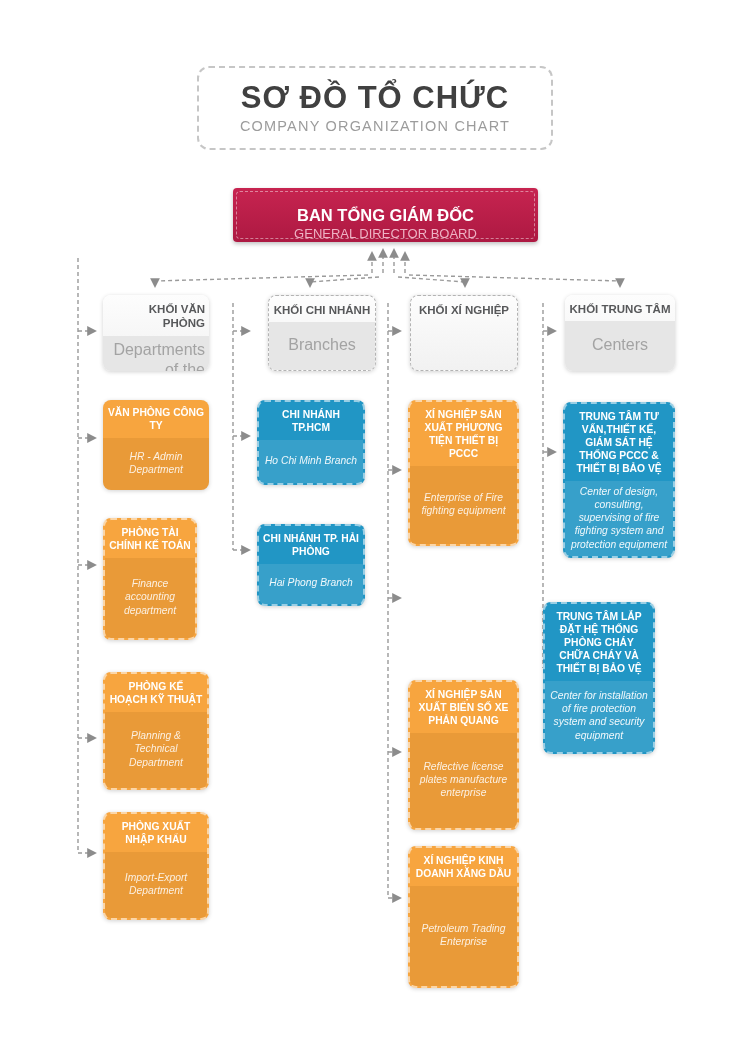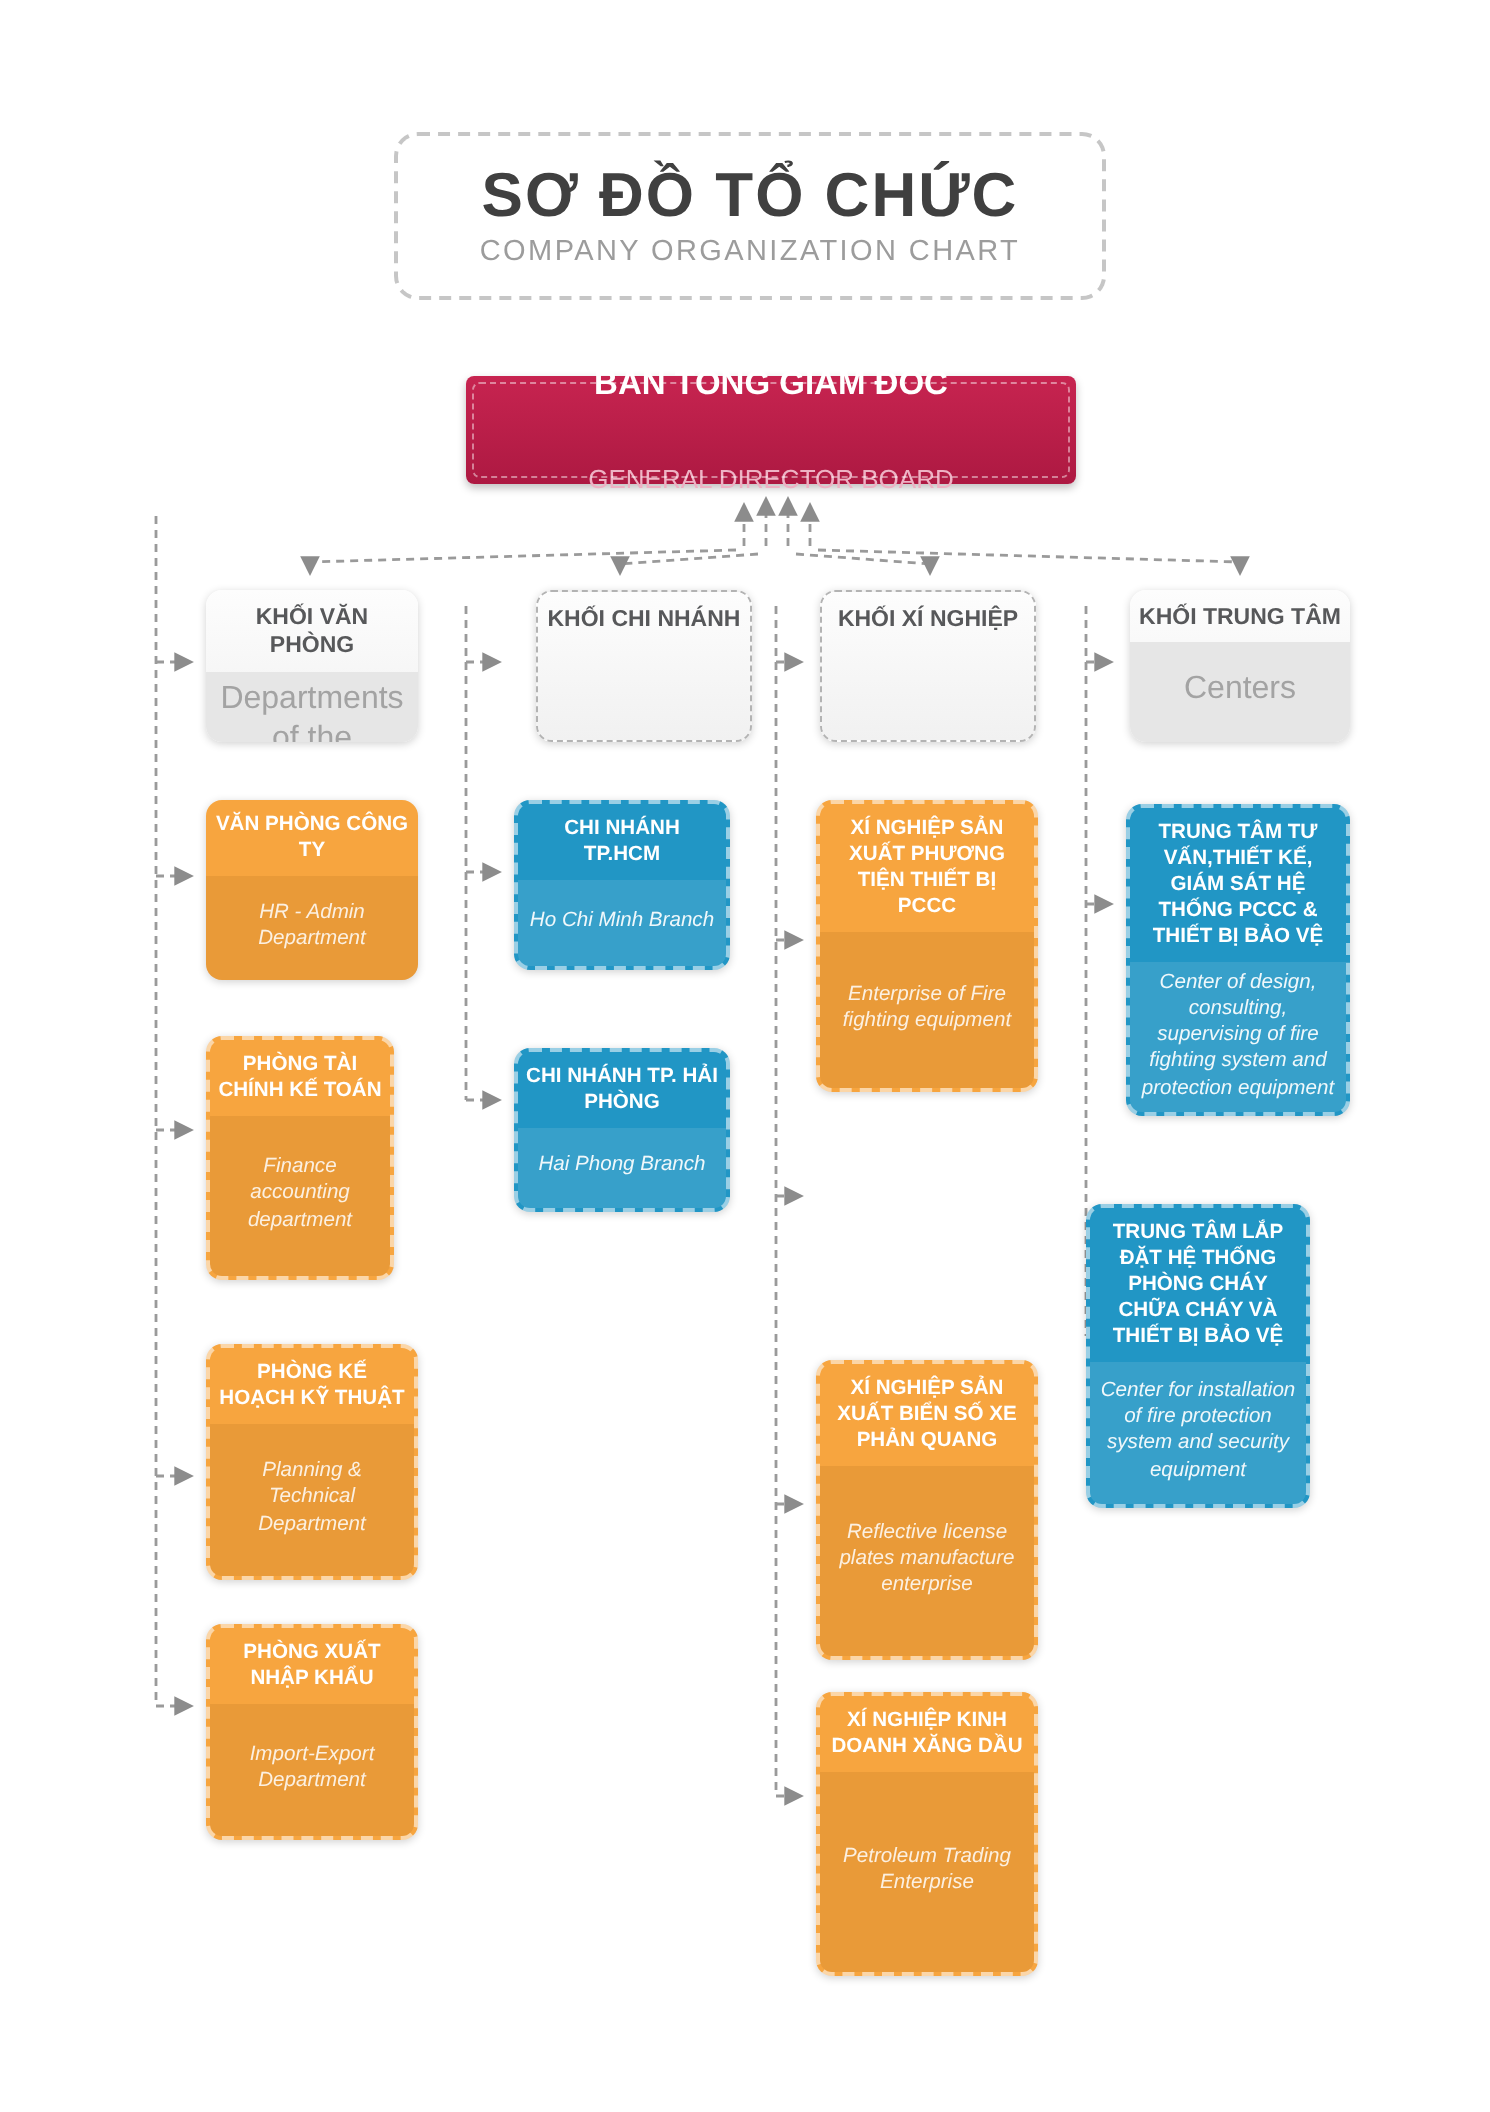--- a/index.html
+++ b/index.html
@@ -15,23 +15,22 @@
     border:2px dashed #c6c6c6;border-radius:12px;background:#fff;
     display:flex;flex-direction:column;align-items:center;justify-content:center;
   }
   .main-title{font-size:31px;font-weight:bold;color:#404040;letter-spacing:1px;line-height:1.05;}
   .main-sub{font-size:14.5px;color:#9c9c9c;letter-spacing:1.2px;margin-top:4px;}
 
   
   .board{
     position:absolute;left:233px;top:188px;width:305px;height:54px;z-index:2;
     background:linear-gradient(#c72450,#ad1942);border-radius:4px;
-    display:flex;flex-direction:column;align-items:center;justify-content:center;
+    display:flex;flex-direction:column;align-items:center;justify-content:flex-end;
     box-shadow:0 2px 4px rgba(0,0,0,.25);
-    gap:28px;
   }
   .board::after{content:"";position:absolute;inset:3px;border:1.5px dashed rgba(255,255,255,.45);border-radius:4px;pointer-events:none;}
   .board-title{font-size:16.5px;font-weight:bold;color:#ffffff;line-height:1.2;}
   .board-sub{font-size:13px;color:#eeb2c4;line-height:1.2;margin-top:1px;}
 
   
   .node{
     position:absolute;z-index:2;border-radius:8px;box-sizing:border-box;
     display:flex;flex-direction:column;text-align:center;overflow:hidden;
     box-shadow:0 1px 4px rgba(0,0,0,.18);
@@ -41,21 +40,21 @@
     display:flex;align-items:center;justify-content:center;
   }
   .node-sub{
     flex:1;padding:4px 4px 6px;font-style:italic;font-size:10.3px;line-height:1.28;
     display:flex;align-items:center;justify-content:center;
   }
   .orange{background:#f7a53f;}
   .orange .node-sub{background:rgba(120,60,0,.10);color:rgba(255,255,255,.85);}
   .blue{background:#2196c5;}
   .blue .node-sub{background:rgba(255,255,255,.10);color:rgba(255,255,255,.92);}
-  .gray{background:linear-gradient(#fdfdfd,#f1f1f1);}
+  .gray{background:linear-gradient(#fdfdfd,#f1f1f1);text-align:right;}
   .gray .node-title{color:#57585a;font-size:11.5px;}
   .gray .node-sub{background:#e6e6e6;color:#a3a3a3;font-style:normal;font-size:16px;}
   .dashed-w{border:2px dashed rgba(255,255,255,.55);}
   .dashed-g{border:1.5px dashed #b3b3b3;}
 </style>
 </head>
 <body>
 
 <div class="stage">
 
@@ -112,20 +111,21 @@
     <div class="board-title">BAN TỔNG GIÁM ĐỐC</div>
     <div class="board-sub">GENERAL DIRECTOR BOARD</div>
   </div>
 
   <div class="node gray" style="left:103px;top:295px;width:106px;height:76px">
     <div class="node-title">KHỐI VĂN PHÒNG</div>
     <div class="node-sub">Departments of the company</div>
   </div>
   <div class="node gray dashed-g" style="left:268px;top:295px;width:108px;height:76px">
     <div class="node-title">KHỐI CHI NHÁNH</div>
+    <div class="node-sub">Branches</div>
   </div>
   <div class="node gray dashed-g" style="left:410px;top:295px;width:108px;height:76px">
     <div class="node-title">KHỐI XÍ NGHIỆP</div>
   </div>
   <div class="node gray" style="left:565px;top:295px;width:110px;height:76px">
     <div class="node-title">KHỐI TRUNG TÂM</div>
     <div class="node-sub">Centers</div>
   </div>
 
   <div class="node orange" style="left:103px;top:400px;width:106px;height:90px">

